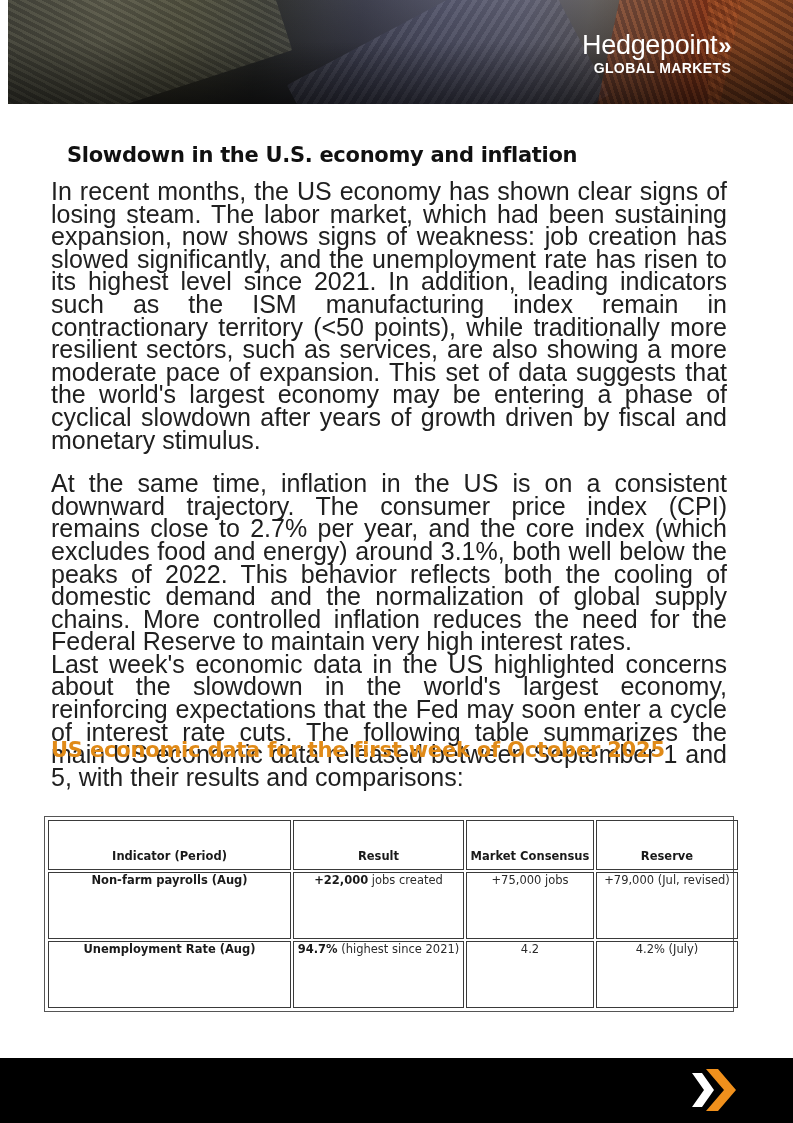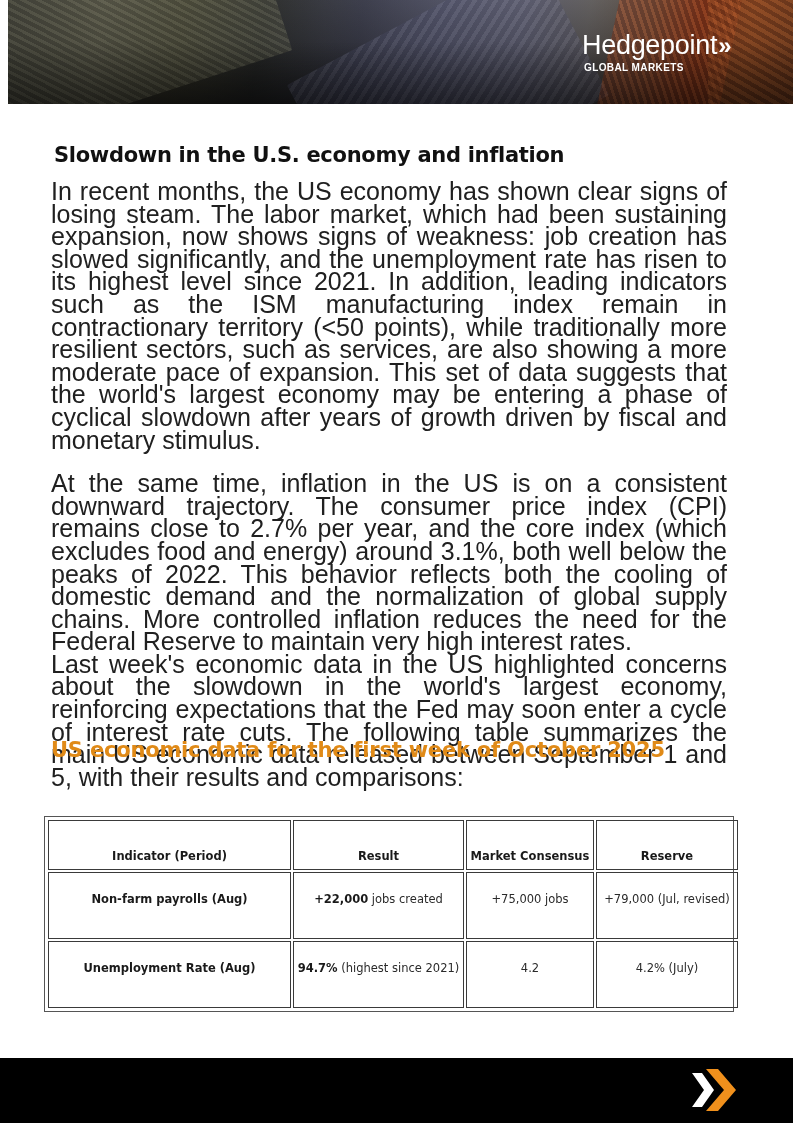--- a/index.html
+++ b/index.html
@@ -27,29 +27,29 @@
     background: repeating-linear-gradient(30deg, #b0602e 0 4px, #6a3418 4px 8px); opacity: 0.4; }
   .banner .shade { position: absolute; inset: 0; background: linear-gradient(180deg, rgba(0,0,0,0) 40%, rgba(0,0,0,0.45) 100%); }
 
   .logo { position: absolute; left: 574px; top: 31px; color: #ffffff; }
   .logo-word {
     font-family: "Liberation Sans", sans-serif; font-size: 27px; font-weight: 400; letter-spacing: -0.3px;
     line-height: 28px; display: block;
   }
   .logo-word .chev { font-weight: 700; font-size: 24px; margin-left: 1px; }
   .logo-sub {
-    font-family: "Liberation Sans", sans-serif; font-size: 10px; font-weight: 700; letter-spacing: 0.4px;
-    line-height: 10px; display: block; margin-top: 3px; margin-left: 2px;
+    font-family: "Liberation Sans", sans-serif; font-size: 14px; font-weight: 700; letter-spacing: 0.4px;
+    line-height: 10px; display: block; margin-top: 3px; margin-left: 2px; text-align: right;
   }
 
   
   .content { position: absolute; left: 51px; top: 140px; width: 676px; }
   .title {
     font-family: "DejaVu Sans", sans-serif; font-weight: 700; font-size: 21px; color: #111;
-    margin-left: 3px; line-height: 30px; letter-spacing: -0.3px;
+    margin-left: 16px; line-height: 30px; letter-spacing: -0.3px;
   }
   .para {
     font-family: "Liberation Sans", sans-serif; font-size: 25px; line-height: 22.6px; color: #202020;
     text-align: justify; text-align-last: left;
   }
   .p1 { margin-top: 10px; }
   .p2 { margin-top: 21px; }
   .p3 { }
 
   .section-title {
@@ -62,21 +62,21 @@
   .tbl-wrap {
     position: absolute; left: 44px; top: 816px; width: 690px;
     border: 1px solid #555; padding: 1px;
   }
   table.data { width: 100%; border-collapse: separate; border-spacing: 2px; table-layout: fixed; }
   table.data td, table.data th {
     border: 1.5px solid #3a3a3a; text-align: center; vertical-align: top;
     font-family: "DejaVu Sans", sans-serif; font-size: 11.5px; color: #2a2a2a; font-weight: 400;
   }
   table.data th { font-weight: 700; color: #1a1a1a; height: 50px; padding-top: 28px; }
-  table.data td { height: 67px; padding-top: 19px; }
+  table.data td { height: 67px; }
   table.data td.ind { font-weight: 700; color: #1a1a1a; }
   table.data b { font-weight: 700; color: #1a1a1a; }
   col.c1 { width: 243px; }
   col.c2 { width: 171px; }
   col.c3 { width: 128px; }
   col.c4 { width: 142px; }
 
   
   .footer { position: absolute; left: 0; top: 1058px; width: 793px; height: 65px; background: #000; }
   .footer-mark { position: absolute; left: 690px; top: 11px; width: 50px; height: 42px; }

